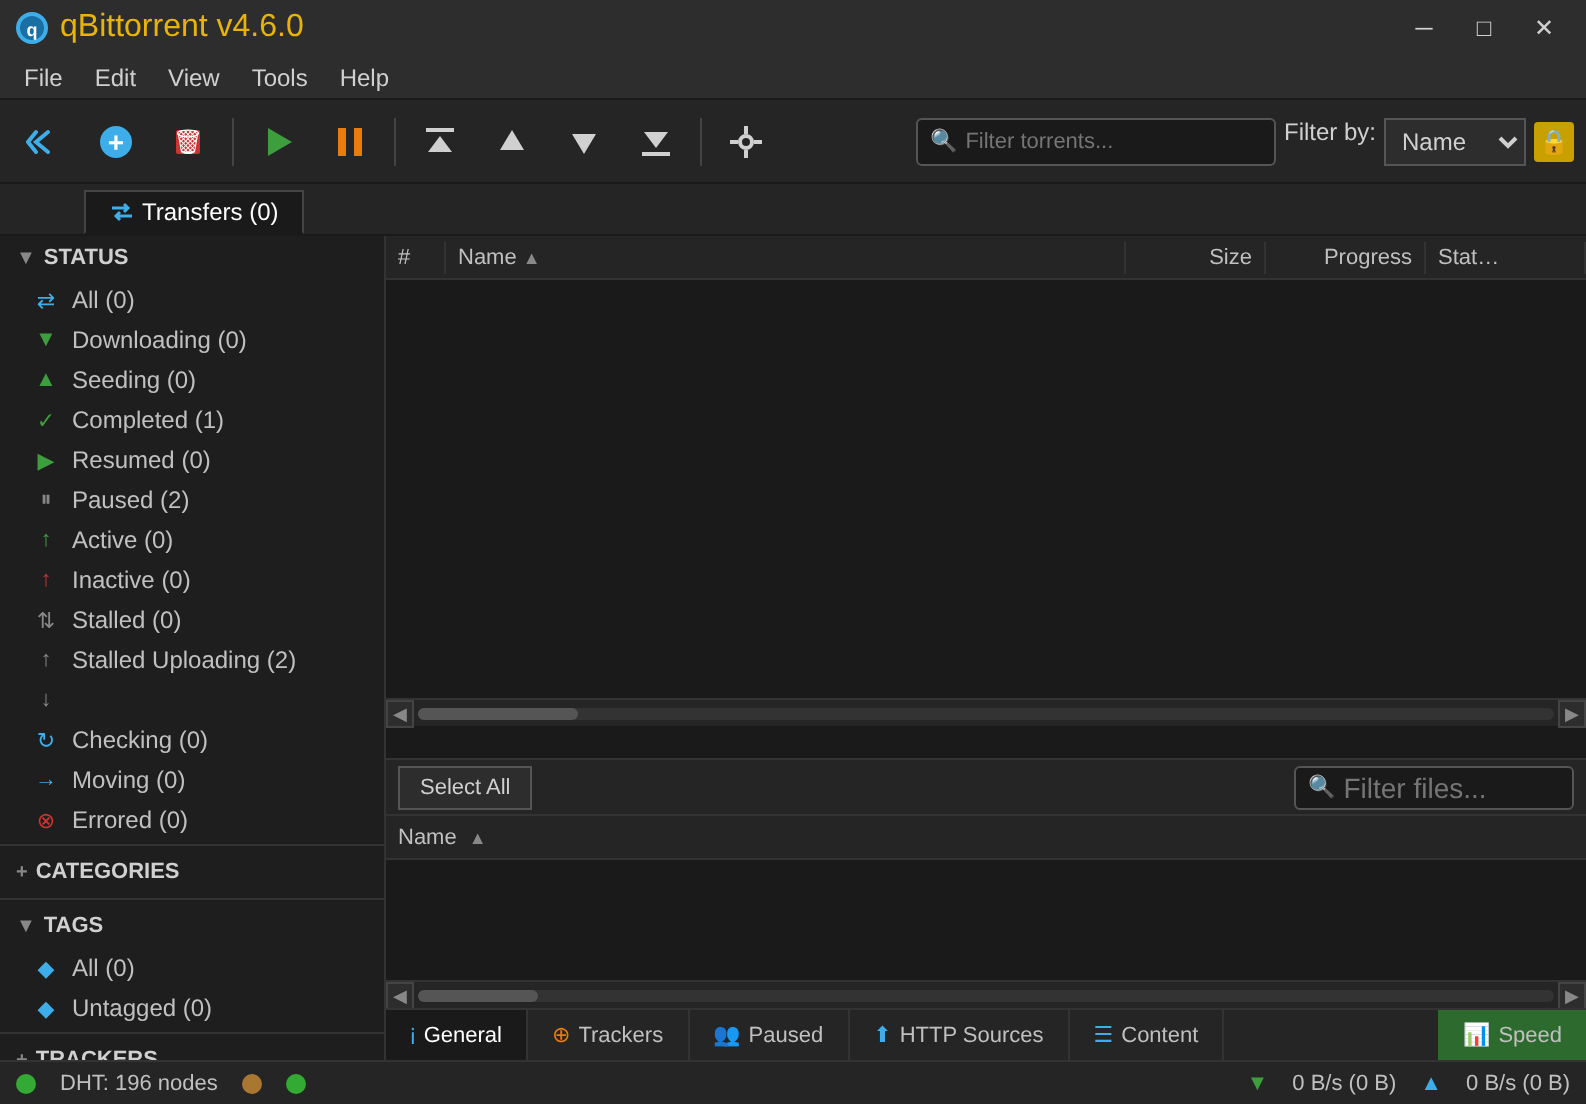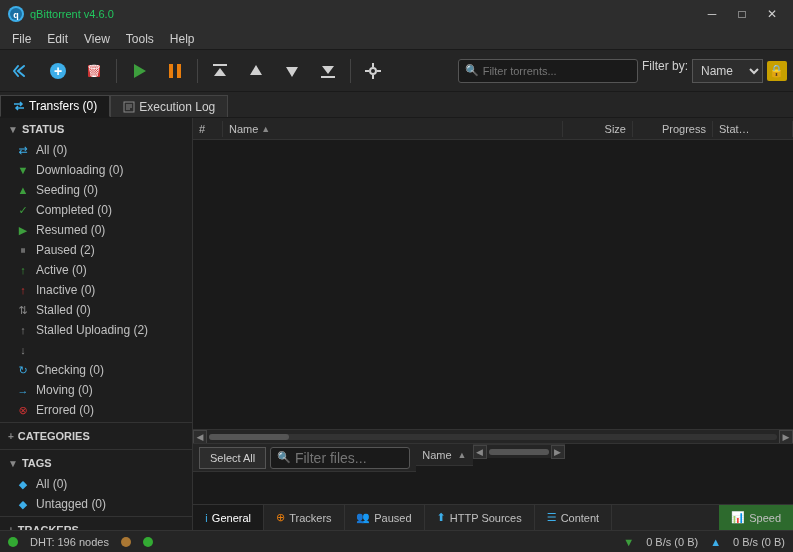--- a/index.html
+++ b/index.html
@@ -30,22 +30,22 @@
       border-radius: 50%;
       display: flex;
       align-items: center;
       justify-content: center;
       font-size: 8px;
       color: white;
       flex-shrink: 0;
     }
     .title-bar-text {
       flex: 1;
-      font-size: 11px;
-      color: #22c55e;
+      font-size: 16px;
+      color: #eab308;
     }
     .title-bar-controls {
       display: flex;
       gap: 4px;
     }
     .title-btn {
       width: 26px;
       height: 18px;
       background: transparent;
       border: none;
@@ -157,20 +157,21 @@
       cursor: pointer;
       display: flex;
       align-items: center;
       gap: 4px;
       border-top: 1px solid #444;
       border-right: 1px solid #444;
       border-left: 1px solid #444;
       background: #2d2d2d;
       color: #d0d0d0;
       height: 22px;
+      margin-left: 42px;
     }
     .tab.active {
       background: #1a1a1a;
       border-bottom: 1px solid #1a1a1a;
       color: #fff;
     }
 
     
     .main-layout {
       display: flex;
@@ -254,21 +255,22 @@
     .torrent-body {
       height: 180px;
       background: #1a1a1a;
     }
 
     
     .file-panel {
       border-top: 1px solid #333;
       background: #1a1a1a;
       display: flex;
-      flex-direction: row;
+      flex-direction: column;
+      margin-top: 16px;
     }
     .file-toolbar {
       height: 28px;
       background: #252525;
       display: flex;
       align-items: center;
       gap: 4px;
       padding: 0 6px;
       border-bottom: 1px solid #333;
     }
@@ -490,29 +492,20 @@
   <div class="lock-icon">🔒</div>
 </div>
 
 <div class="tab-bar">
   <div class="tab active">
     <svg width="12" height="12" viewBox="0 0 12 12">
       <path d="M1 4h8M7 2l2 2-2 2M11 8H3M5 6l-2 2 2 2" stroke="#3daee9" stroke-width="1.5" fill="none"></path>
     </svg>
     <span>Transfers (0)</span>
   </div>
-  <div class="tab">
-    <svg width="12" height="12" viewBox="0 0 12 12">
-      <rect x="1" y="1" width="10" height="10" fill="none" stroke="#888" stroke-width="1"></rect>
-      <line x1="3" y1="4" x2="9" y2="4" stroke="#888" stroke-width="1"></line>
-      <line x1="3" y1="6" x2="9" y2="6" stroke="#888" stroke-width="1"></line>
-      <line x1="3" y1="8" x2="7" y2="8" stroke="#888" stroke-width="1"></line>
-    </svg>
-    <span>Execution Log</span>
-  </div>
 </div>
 
 <div class="main-layout">
 
   <div class="sidebar">
 
     <div class="sidebar-section-header">
       <span class="toggle">▼</span>
       <span>STATUS</span>
     </div>
@@ -524,21 +517,21 @@
     <div class="sidebar-item">
       <span class="icon c-green">▼</span>
       <span>Downloading (0)</span>
     </div>
     <div class="sidebar-item">
       <span class="icon c-green">▲</span>
       <span>Seeding (0)</span>
     </div>
     <div class="sidebar-item">
       <span class="icon c-green">✓</span>
-      <span>Completed (0)</span>
+      <span>Completed (1)</span>
     </div>
     <div class="sidebar-item">
       <span class="icon c-green">▶</span>
       <span>Resumed (0)</span>
     </div>
     <div class="sidebar-item">
       <span class="icon c-gray">⏸</span>
       <span>Paused (2)</span>
     </div>
     <div class="sidebar-item">

